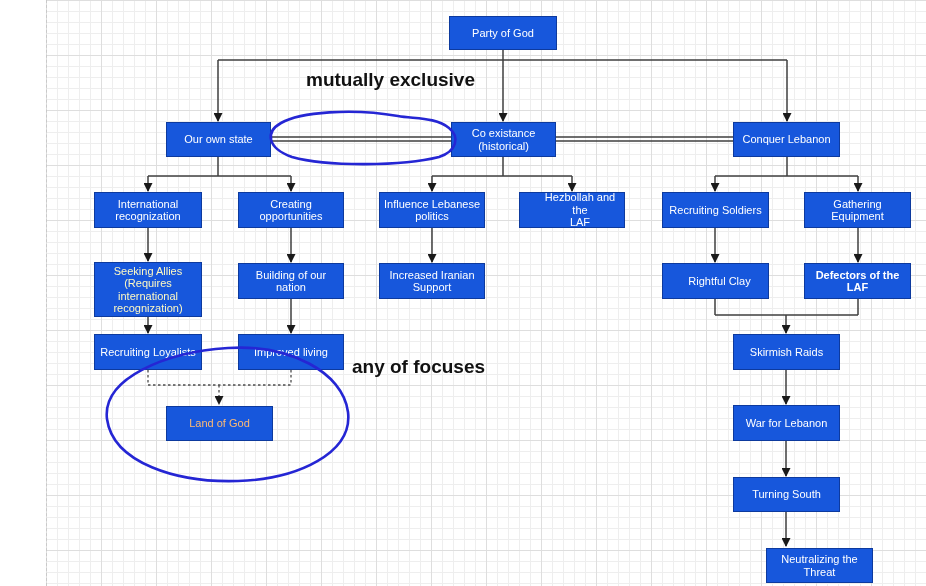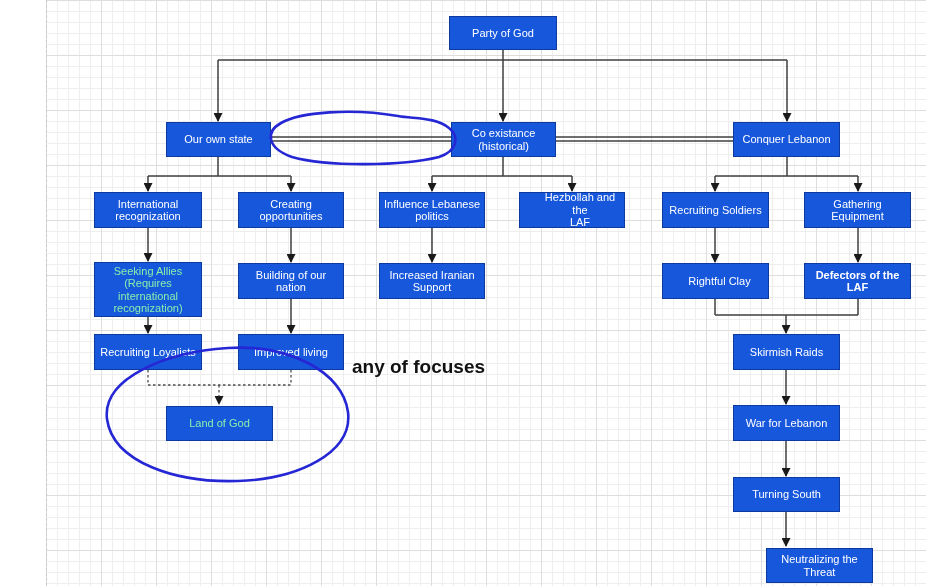--- a/index.html
+++ b/index.html
@@ -116,21 +116,21 @@
       <div class="node" style="left: 473px; top: 192px; width: 106px; height: 36px; background: rgb(23, 87, 220); border: 1px solid rgb(13, 58, 158); color: rgb(255, 255, 255); padding-left: 16px;">
         <span class="lbl">Hezbollah and the
 LAF</span>
       </div>
       <div class="node" style="left: 616px; top: 192px; width: 107px; height: 36px; background: rgb(23, 87, 220); border: 1px solid rgb(13, 58, 158); color: rgb(255, 255, 255);">
         <span class="lbl">Recruiting Soldiers</span>
       </div>
       <div class="node" style="left: 758px; top: 192px; width: 107px; height: 36px; background: rgb(23, 87, 220); border: 1px solid rgb(13, 58, 158); color: rgb(255, 255, 255);">
         <span class="lbl">Gathering Equipment</span>
       </div>
-      <div class="node" style="left: 48px; top: 262px; width: 108px; height: 55px; background: rgb(23, 87, 220); border: 1px solid rgb(13, 58, 158); color: #86efac;">
+      <div class="node" style="left: 48px; top: 262px; width: 108px; height: 55px; background: rgb(23, 87, 220); border: 1px solid rgb(13, 58, 158); color: #fef9c3;">
         <span class="lbl">Seeking Allies
 (Requires
 international
 recognization)</span>
       </div>
       <div class="node" style="left: 192px; top: 263px; width: 106px; height: 36px; background: rgb(23, 87, 220); border: 1px solid rgb(13, 58, 158); color: rgb(255, 255, 255);">
         <span class="lbl">Building of our nation</span>
       </div>
       <div class="node" style="left: 333px; top: 263px; width: 106px; height: 36px; background: rgb(23, 87, 220); border: 1px solid rgb(13, 58, 158); color: rgb(255, 255, 255);">
         <span class="lbl">Increased Iranian
@@ -144,21 +144,21 @@
       </div>
       <div class="node" style="left: 48px; top: 334px; width: 108px; height: 36px; background: rgb(23, 87, 220); border: 1px solid rgb(13, 58, 158); color: rgb(255, 255, 255);">
         <span class="lbl">Recruiting Loyalists</span>
       </div>
       <div class="node" style="left: 192px; top: 334px; width: 106px; height: 36px; background: rgb(23, 87, 220); border: 1px solid rgb(13, 58, 158); color: rgb(255, 255, 255);">
         <span class="lbl">Improved living</span>
       </div>
       <div class="node" style="left: 687px; top: 334px; width: 107px; height: 36px; background: rgb(23, 87, 220); border: 1px solid rgb(13, 58, 158); color: rgb(255, 255, 255);">
         <span class="lbl">Skirmish Raids</span>
       </div>
-      <div class="node" style="left: 120px; top: 406px; width: 107px; height: 35px; background: rgb(23, 87, 220); border: 1px solid rgb(13, 58, 158); color: #86efac; align-items: center;">
+      <div class="node" style="left: 120px; top: 406px; width: 107px; height: 35px; background: rgb(23, 87, 220); border: 1px solid rgb(13, 58, 158); color: #fdba74; align-items: center;">
         <span class="lbl">Land of God</span>
       </div>
       <div class="node" style="left: 687px; top: 405px; width: 107px; height: 36px; background: rgb(23, 87, 220); border: 1px solid rgb(13, 58, 158); color: rgb(255, 255, 255);">
         <span class="lbl">War for Lebanon</span>
       </div>
       <div class="node" style="left: 687px; top: 477px; width: 107px; height: 35px; background: rgb(23, 87, 220); border: 1px solid rgb(13, 58, 158); color: rgb(255, 255, 255);">
         <span class="lbl">Turning South</span>
       </div>
       <div class="node" style="left: 720px; top: 548px; width: 107px; height: 35px; background: rgb(23, 87, 220); border: 1px solid rgb(13, 58, 158); color: rgb(255, 255, 255);">
         <span class="lbl">Neutralizing the
@@ -166,15 +166,16 @@
       </div>
     </div>
 
   <svg class="layer" width="926" height="586">
     <g id="ink-group">
         <path d="M 352,116 C 306,108 254,112 235,123 C 219,132 221,148 246,157 C 282,167 357,166 393,157 C 411,151 414,137 403,128 C 390,117 368,119 352,116" fill="none" stroke="#2526d4" stroke-width="2.6" stroke-linecap="round"></path>
         <path d="M 182,348 C 243,344 297,372 302,412 C 307,453 252,479 192,481 C 131,483 67,463 61,419 C 56,378 120,352 182,348" fill="none" stroke="#2526d4" stroke-width="2.6" stroke-linecap="round"></path>
       </g>
   </svg>
 
+  <div class="annotation" style="left: 260px; top: 69px; color: rgb(17, 17, 17);">mutually exclusive</div>
 
   <div class="annotation" style="left: 306px; top: 356px; color: rgb(17, 17, 17);">any of focuses</div>
 </div>
 
 </body></html>

